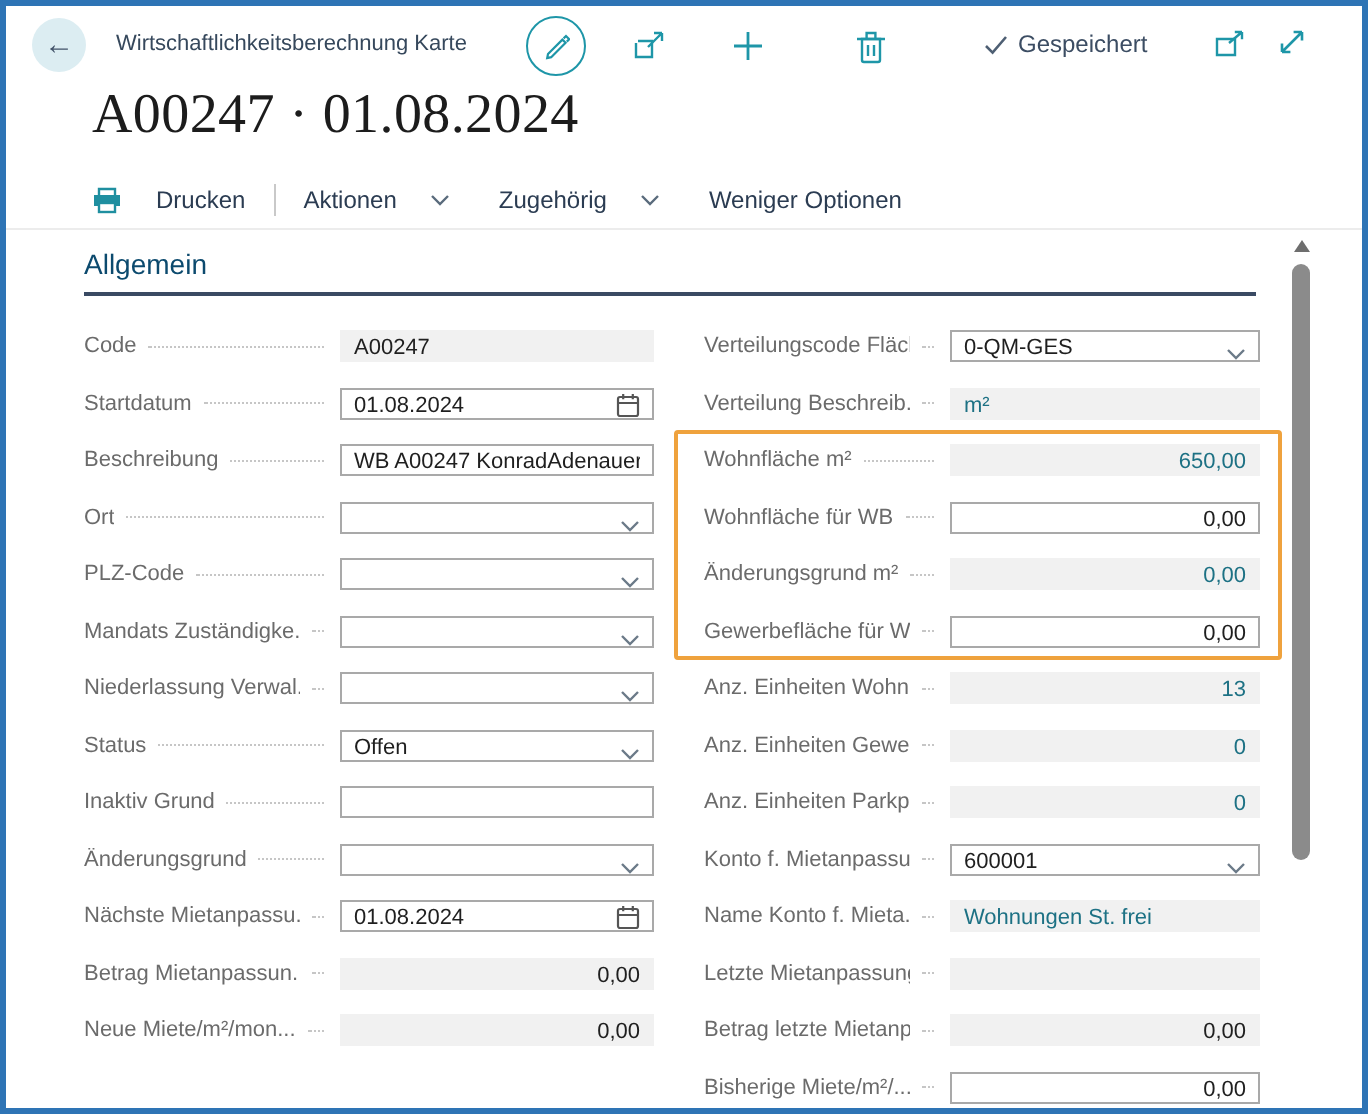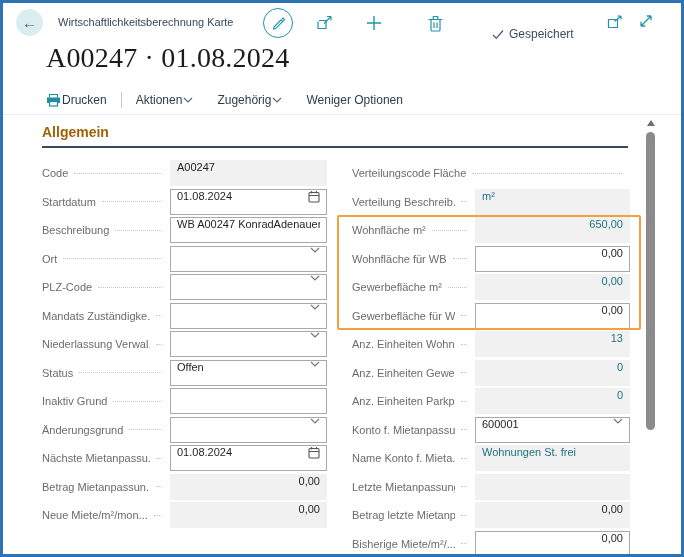--- a/index.html
+++ b/index.html
@@ -11,41 +11,41 @@
   .screen{position:relative;width:684px;height:557px;background:#fff;overflow:hidden;}
   .frame{position:absolute;inset:0;border:3px solid var(--frame);pointer-events:none;z-index:50;}
   
   .back-circle{position:absolute;left:16px;top:9px;width:27px;height:27px;border-radius:50%;
     background:#dcedf2;display:flex;align-items:center;justify-content:center;cursor:pointer;}
   .back-circle span{color:#42536a;font-size:15px;line-height:1;}
   .caption{position:absolute;left:58px;top:16px;font-size:11px;color:var(--slate);}
   .iconbtn{position:absolute;display:flex;align-items:center;justify-content:center;cursor:pointer;}
   .pencil-circle{left:263px;top:8px;width:30px;height:30px;border:1px solid var(--accent);border-radius:50%;}
   .saved{position:absolute;left:492px;top:15px;display:flex;align-items:center;gap:5px;
-    font-size:12px;color:#3c4d63;margin-top:12px;}
+    font-size:12px;color:#3c4d63;}
   
   .title{position:absolute;left:46px;top:42px;font-size:28px;font-weight:300;color:#1c1c1c;letter-spacing:.2px;font-family:Liberation Serif, serif;}
   
   .actionbar{position:absolute;left:46px;top:88px;height:24px;display:flex;align-items:center;
     font-size:12px;color:#2b3c52;}
-  .actionbar .item{display:flex;align-items:center;gap:1px;cursor:pointer;}
+  .actionbar .item{display:flex;align-items:center;gap:17px;cursor:pointer;}
   .actionbar .vdiv{width:1px;height:16px;background:#c9c9c9;margin:0 14px;}
   .actionbar .gap{width:24px;}
   .bar-sep{position:absolute;left:0;top:114px;width:684px;height:1px;background:#ececec;}
   
-  .sec-head{position:absolute;left:42px;top:124px;font-size:14px;font-weight:bold;color:#a16207;}
+  .sec-head{position:absolute;left:42px;top:124px;font-size:14px;font-weight:normal;color:#0c4a6e;}
   .sec-underline{position:absolute;left:42px;top:146px;width:586px;height:2px;background:#3a4a63;}
   
   .col{position:absolute;top:163px;}
   #left-col{left:42px;width:285px;}
   #right-col{left:352px;width:278px;}
   .row{display:flex;align-items:center;height:20px;margin-bottom:8.5px;}
   .lab{color:var(--label);font-size:11px;white-space:nowrap;overflow:hidden;flex-shrink:1;}
   .leader{flex:1;min-width:6px;border-bottom:1px dotted #c6c6c6;height:1px;margin:0 8px 0 6px;}
-  .box{height:26px;border:1px solid var(--boxborder);background:#fff;display:flex;align-items:flex-start;
+  .box{height:16px;border:1px solid var(--boxborder);background:#fff;display:flex;align-items:flex-end;
     padding:0 6px;font-size:11px;color:#1f1f1f;flex-shrink:0;overflow:hidden;}
   #left-col .box{width:157px;}
   #right-col .box{width:155px;}
   .box .val{flex:1;white-space:nowrap;overflow:hidden;}
   .box.t-readonly,.box.t-readonly-num,.box.t-readonly-teal,.box.t-readonly-teal-num{
     background:var(--robg);border-color:var(--robg);}
   .box.t-num .val,.box.t-readonly-num .val,.box.t-readonly-teal-num .val{text-align:right;}
   .box.t-readonly-teal .val,.box.t-readonly-teal-num .val{color:var(--flow);}
   .box .ficon{flex-shrink:0;margin-left:5px;display:flex;align-items:center;cursor:pointer;}
   
@@ -278,20 +278,28 @@
         <div class="box t-readonly-num">
           <span class="val">0,00</span>
         </div>
       </div>
     </div>
   <div class="col" id="right-col">
     <div class="highlight-box"></div>
   <div class="row">
         <span class="lab">Verteilungscode Fläche</span>
         <span class="leader"></span>
+        <div class="box t-dropdown">
+          <span class="val">0-QM-GES</span>
+          <span class="ficon">
+            <svg width="10" height="6" viewBox="0 0 10 6">
+              <polyline points="1,1 5,5 9,1" fill="none" stroke="#6b7a88" stroke-width="1.2"></polyline>
+            </svg>
+          </span>
+        </div>
       </div>
       <div class="row">
         <span class="lab">Verteilung Beschreib...</span>
         <span class="leader"></span>
         <div class="box t-readonly-teal">
           <span class="val">m²</span>
         </div>
       </div>
       <div class="row">
         <span class="lab">Wohnfläche m²</span>
@@ -301,21 +309,21 @@
         </div>
       </div>
       <div class="row">
         <span class="lab">Wohnfläche für WB</span>
         <span class="leader"></span>
         <div class="box t-num">
           <span class="val">0,00</span>
         </div>
       </div>
       <div class="row">
-        <span class="lab">Gewerbefläche m²</span>
+        <span class="lab">Änderungsgrund m²</span>
         <span class="leader"></span>
         <div class="box t-readonly-teal-num">
           <span class="val">0,00</span>
         </div>
       </div>
       <div class="row">
         <span class="lab">Gewerbefläche für WB</span>
         <span class="leader"></span>
         <div class="box t-num">
           <span class="val">0,00</span>

